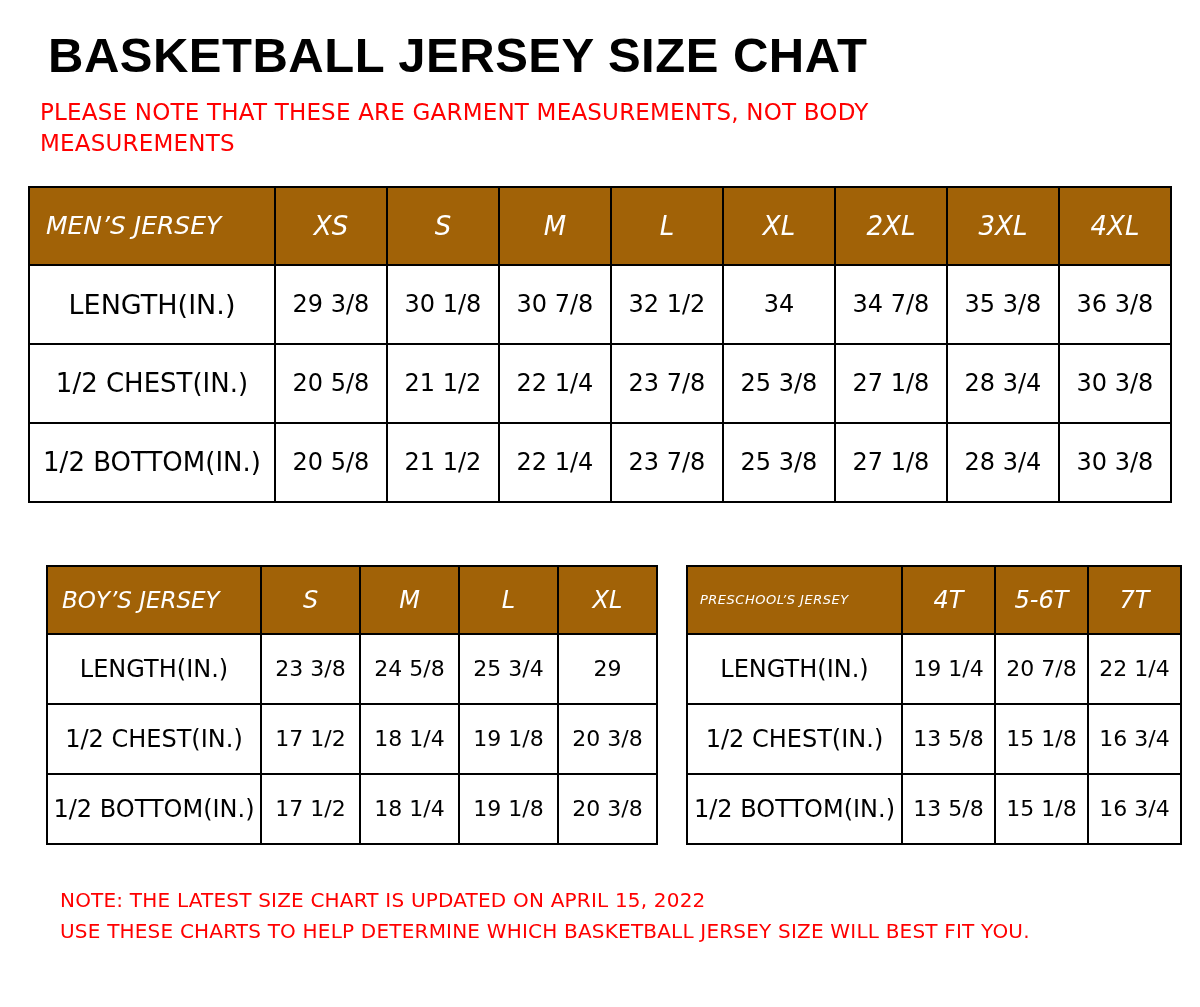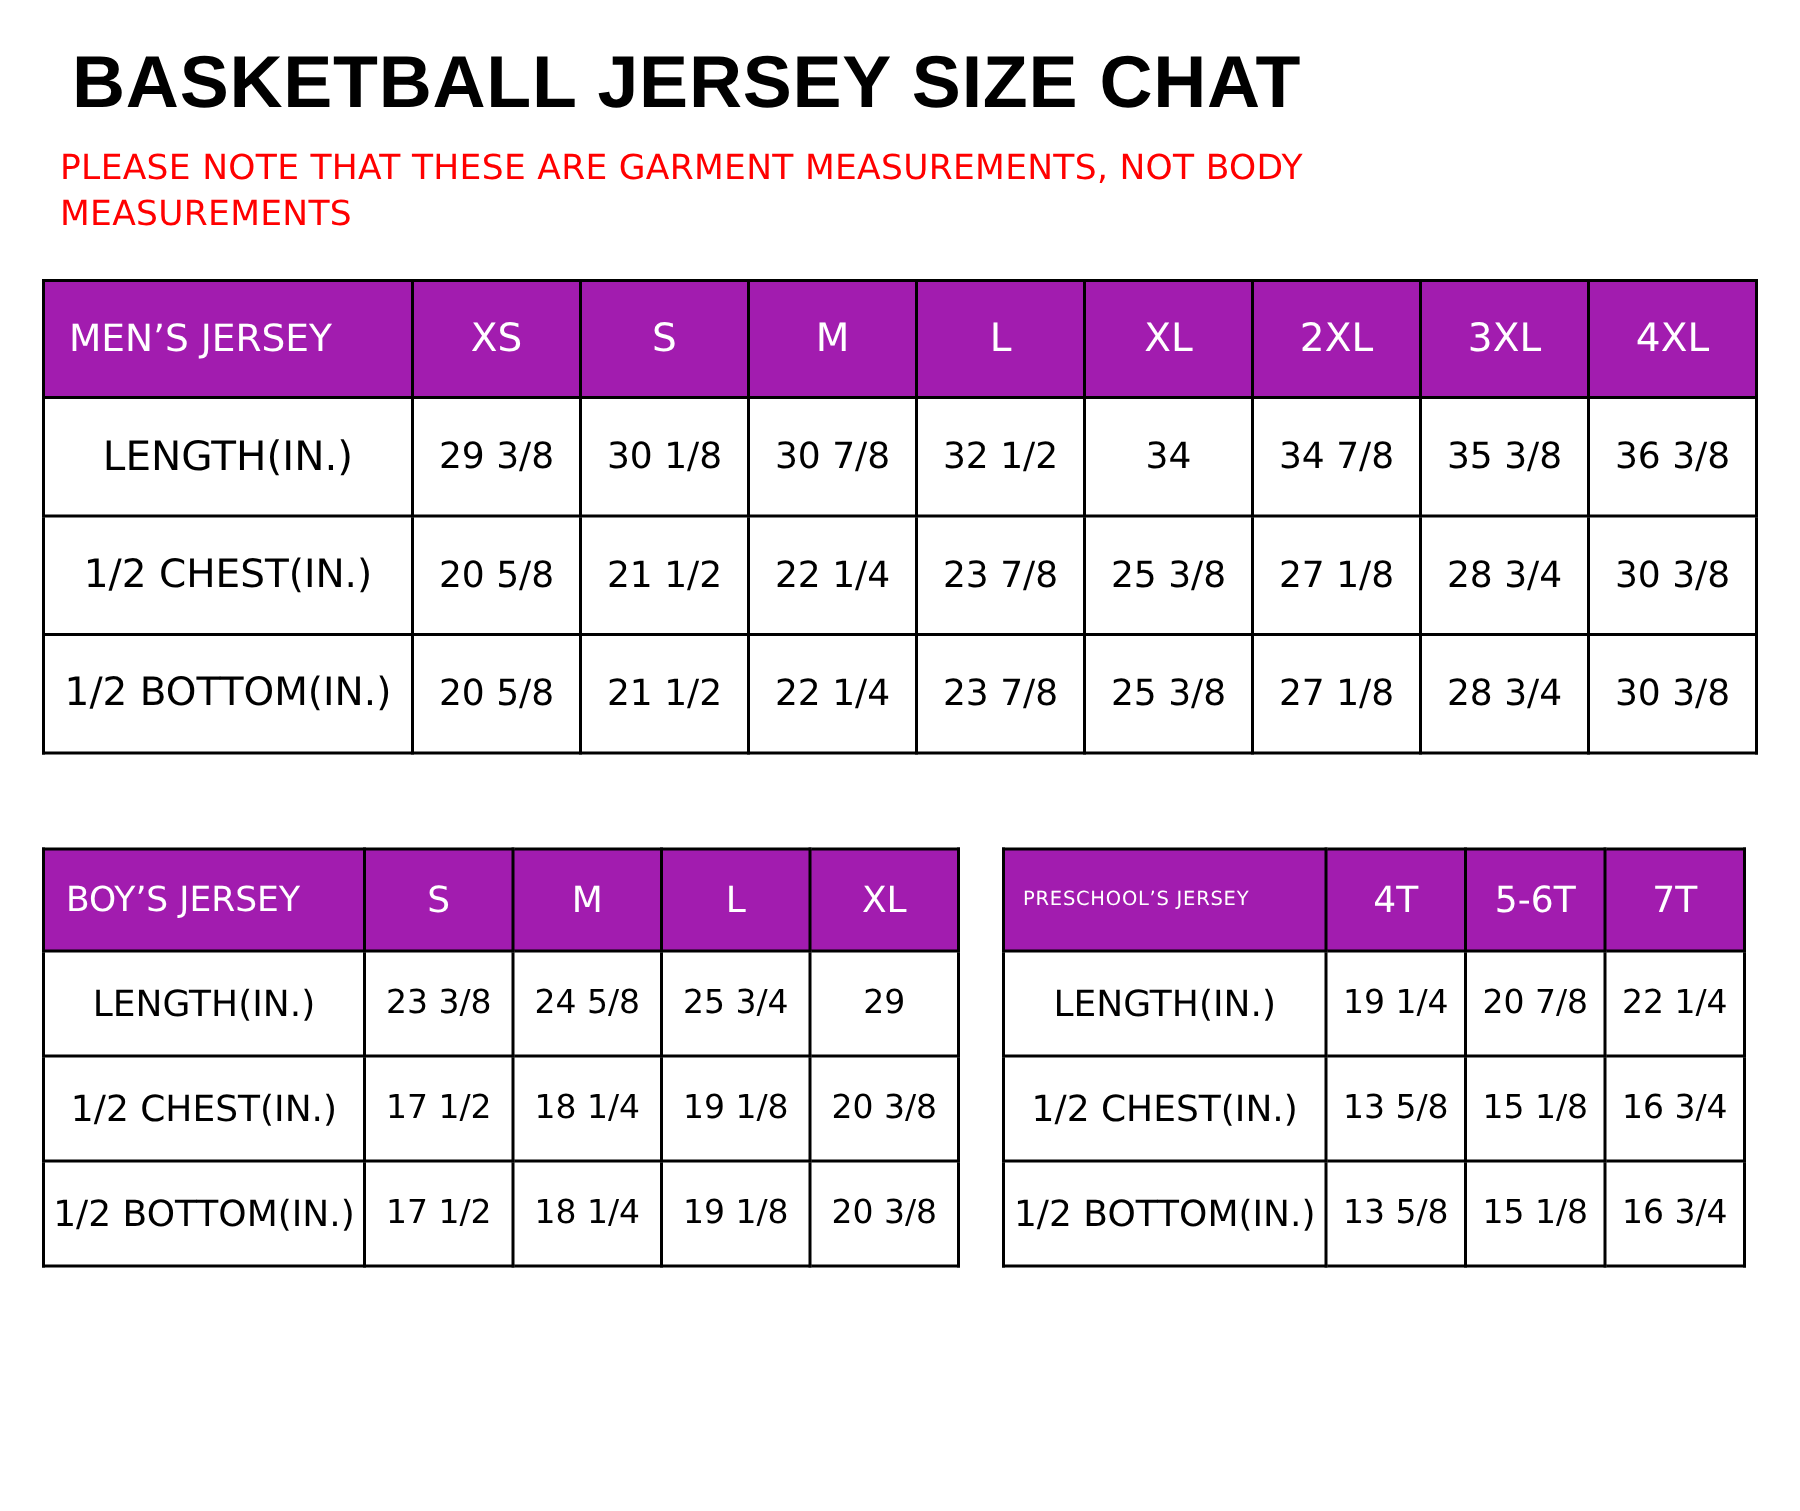--- a/index.html
+++ b/index.html
@@ -44,23 +44,24 @@
     table-layout: fixed;
   }
   td, th {
     border: 2px solid #000000;
     text-align: center;
     vertical-align: middle;
     font-weight: normal;
     padding: 0;
   }
   .hdr-cell {
-    background: #a21caf;
+    background: #a16207;
     color: #ffffff;
     font-family: "DejaVu Sans", sans-serif;
+    font-style: italic;
   }
 
   
   .men-wrap { margin: 26px 0 0 4px; }
   table.men { width: 1132px; }
   table.men td { height: 77px; }
   table.men .hdr-cell { height: 76px; font-size: 26px; }
   table.men .hdr-label {
     font-size: 25px;
     text-align: left;
@@ -76,21 +77,21 @@
     font-family: "DejaVu Sans", sans-serif;
     margin-top: 44px;
   }
 
   
   .bottom-row {
     display: flex;
     gap: 28px;
     margin: 62px 0 0 4px;
   }
-  table.boy { width: 610px; }
+  table.boy { width: 610px; margin-left: 18px; }
   table.pre { width: 494px; }
   table.boy td, table.pre td { height: 68px; }
   table.boy .hdr-cell, table.pre .hdr-cell { height: 66px; font-size: 24px; }
   table.boy .hdr-label {
     font-size: 23px;
     text-align: left;
     padding-left: 14px;
   }
   table.pre .hdr-label {
     font-size: 13px;
@@ -253,14 +254,18 @@
           <td class="rowlabel">1/2  BOTTOM(IN.)</td>
           <td class="val">13  5/8</td>
           <td class="val">15  1/8</td>
           <td class="val">16  3/4</td>
         </tr>
       </tbody>
     </table>
 
   </div>
 
+  <div class="notes-bottom">
+    <div>NOTE: THE LATEST SIZE CHART IS UPDATED ON APRIL 15, 2022</div>
+    <div>USE THESE CHARTS TO HELP DETERMINE WHICH  BASKETBALL JERSEY  SIZE WILL BEST FIT YOU.</div>
+  </div>
 
 </div>
 
 </body></html>

